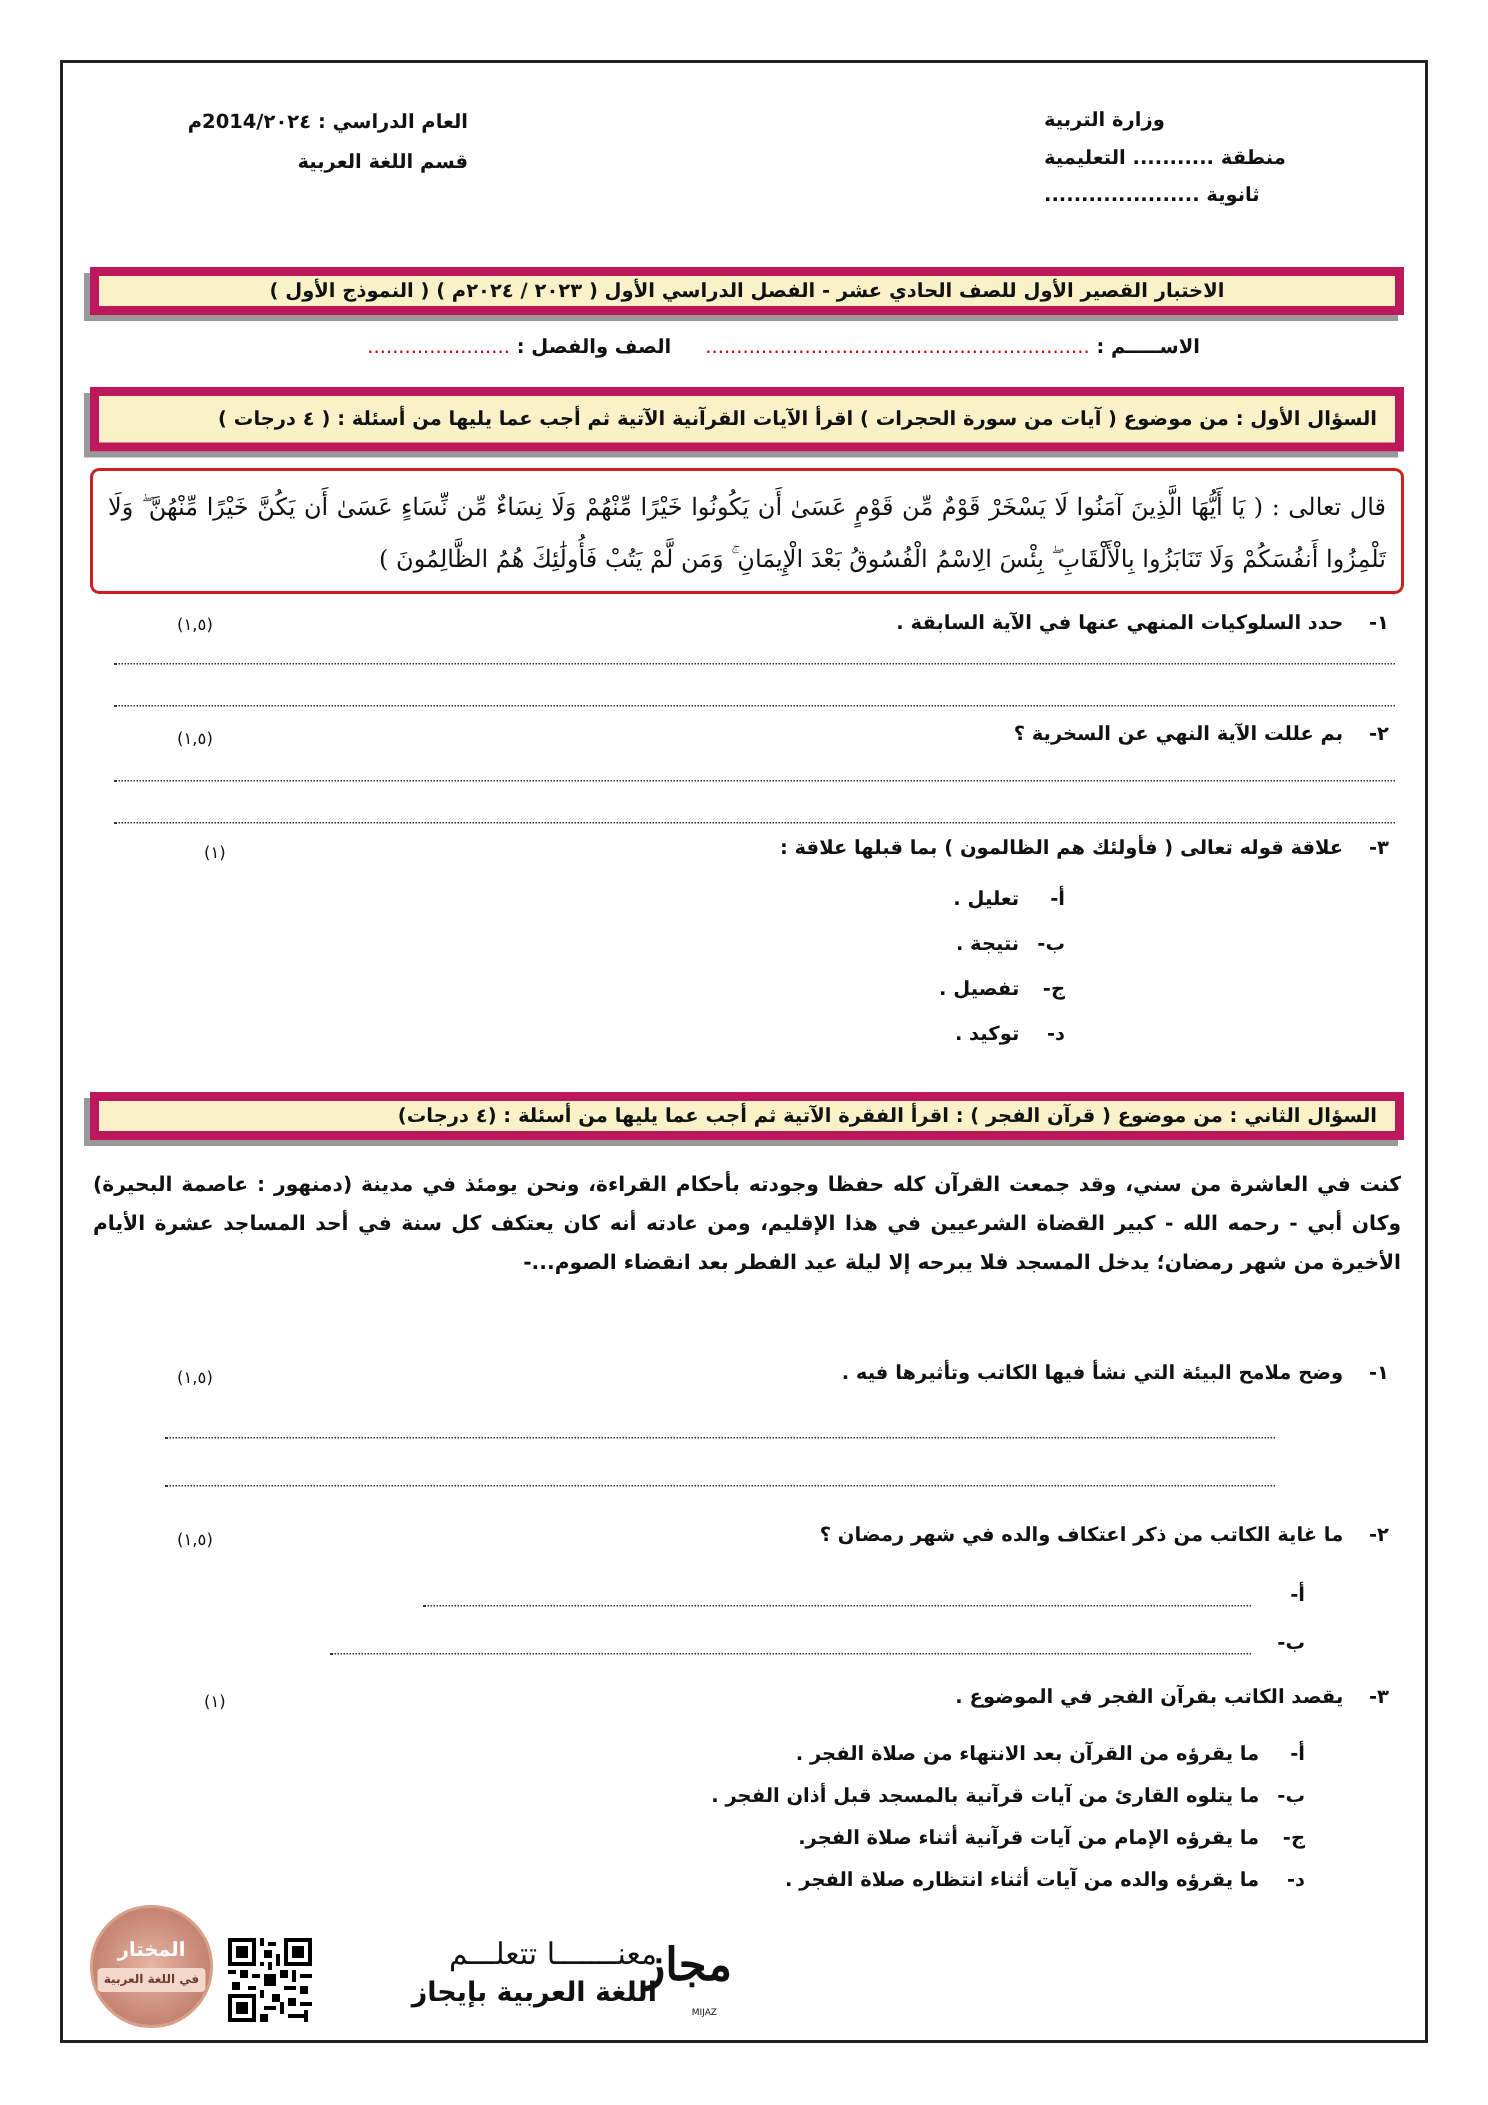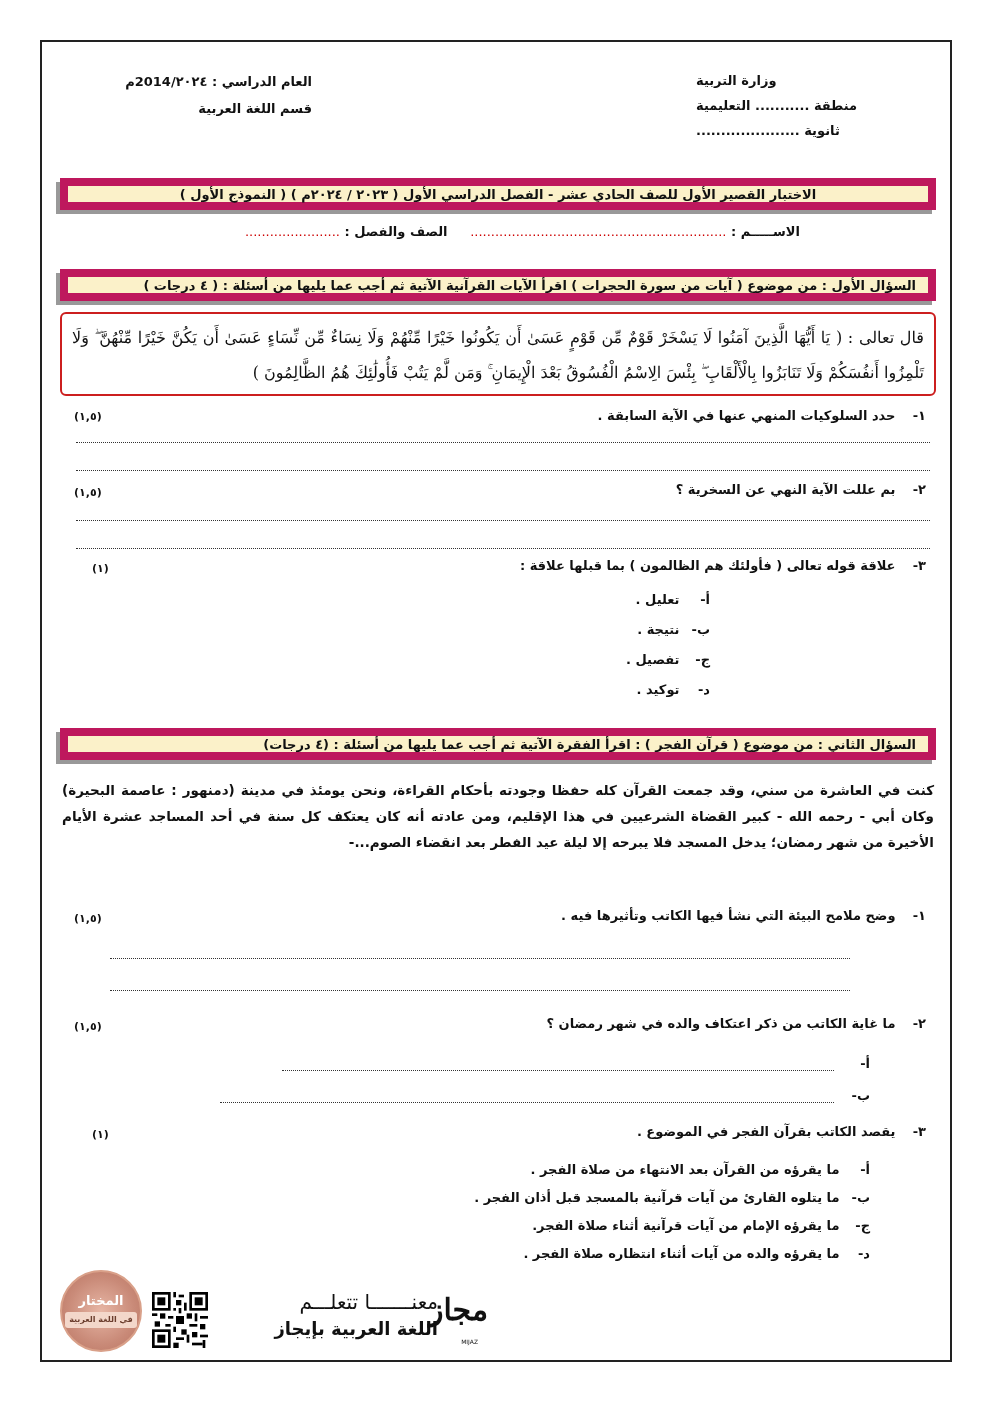--- a/index.html
+++ b/index.html
@@ -10,34 +10,34 @@
     border: 2px solid #222; direction: rtl;
   }
   .abs { position: absolute; }
   .hdr-right { right: 24px; top: 26px; width: 230px; font-size: 13px; font-weight: bold; line-height: 25px; text-align: left; }
   .hdr-left  { left: 40px; top: 26px; width: 230px; font-size: 13px; font-weight: bold; line-height: 27px; text-align: right; }
   .grade-table { position: absolute; left: 328px; top: 19px; width: 276px; height: 96px; border: 2px solid #222; border-collapse: collapse; direction: rtl; }
   .grade-table td { border: 2px solid #222; text-align: center; font-size: 13px; font-weight: bold; }
   .grade-table td.label { width: 138px; }
   .grade-table td.val { font-size: 22px; }
   .bar {
-    position: absolute; left: 18px; width: 876px; background: #fbf1c9; border: 8px solid #be185d;
+    position: absolute; left: 18px; width: 876px; background: #fbf1c9; border: 6px solid #be185d;
     font-size: 13px; font-weight: bold; padding: 0 12px; text-align: right; display: flex; align-items: center;
   }
   .bar.shadow { box-shadow: -4px 4px 0 #999; }
   .name-line { position: absolute; right: 150px; top: 182px; font-size: 13px; font-weight: bold; white-space: nowrap; }
   .name-line .dots { color: #c00; font-weight: normal; letter-spacing: 1px; }
   .verse-box {
     position: absolute; left: 18px; top: 270px; width: 876px; height: 84px;
     border: 2px solid #cc1f1f; border-radius: 6px; padding: 6px 10px;
     font-family: "DejaVu Serif", serif; font-size: 16px; line-height: 35px; text-align: justify; text-align-last: right;
   }
   .q { position: absolute; right: 24px; font-size: 13px; font-weight: bold; white-space: nowrap; }
   .q .num { display: inline-block; width: 26px; }
-  .mark { position: absolute; font-size: 11px; font-weight: bold; white-space: nowrap; direction: rtl; }
+  .mark { position: absolute; font-size: 11px; font-weight: normal; white-space: nowrap; direction: rtl; margin-left: 44px; }
   .dotline { position: absolute; border-bottom: 1px dotted #333; height: 1px; }
   .opt { position: absolute; font-size: 13px; font-weight: bold; white-space: nowrap; }
   .opt .l { display: inline-block; width: 26px; }
   .passage { position: absolute; left: 20px; top: 735px; width: 872px; font-size: 13.5px; font-weight: bold; line-height: 26px; text-align: justify; }
   .footer { position: absolute; left: 18px; top: 1220px; width: 430px; height: 90px; direction: ltr; }
   .logo-badge {
     position: absolute; left: 0px; top: 8px; width: 82px; height: 82px; border-radius: 50%;
     background: radial-gradient(circle, #e7b6a5 0%, #c98a78 60%, #b97461 100%);
     border: 2px solid #d9a089; display: flex; align-items: center; justify-content: center; flex-direction: column;
     color: #fff; font-size: 13px; font-weight: bold; text-align: center; line-height: 14px;
@@ -72,21 +72,21 @@
   </div>
 
   <div class="name-line">
     <span>الاســـــم  :</span>
     <span class="dots">..............................................................</span>
     &nbsp;&nbsp;&nbsp;
     <span>الصف والفصل :</span>
     <span class="dots">.......................</span>
   </div>
 
-  <div class="bar shadow" style="top:227px;height:32px;padding-left:21px;">
+  <div class="bar shadow" style="top:216px;height:43px;padding-left:21px;">
     <span>السؤال الأول : من موضوع ( آيات من سورة الحجرات ) اقرأ الآيات القرآنية الآتية ثم أجب عما يليها من أسئلة : ( ٤ درجات )</span>
   </div>
 
   <div class="verse-box">
     <span>قال تعالى : ( يَا أَيُّهَا الَّذِينَ آمَنُوا لَا يَسْخَرْ قَوْمٌ مِّن قَوْمٍ عَسَىٰ أَن يَكُونُوا خَيْرًا مِّنْهُمْ وَلَا نِسَاءٌ مِّن نِّسَاءٍ عَسَىٰ أَن يَكُنَّ خَيْرًا مِّنْهُنَّ ۖ وَلَا تَلْمِزُوا أَنفُسَكُمْ وَلَا تَنَابَزُوا بِالْأَلْقَابِ ۖ بِئْسَ الِاسْمُ الْفُسُوقُ بَعْدَ الْإِيمَانِ ۚ وَمَن لَّمْ يَتُبْ فَأُولَٰئِكَ هُمُ الظَّالِمُونَ )</span>
   </div>
 
   <div class="q" style="top:366px;">
     <span class="num">١-</span>
     <span>حدد السلوكيات المنهي عنها في الآية السابقة .</span>

